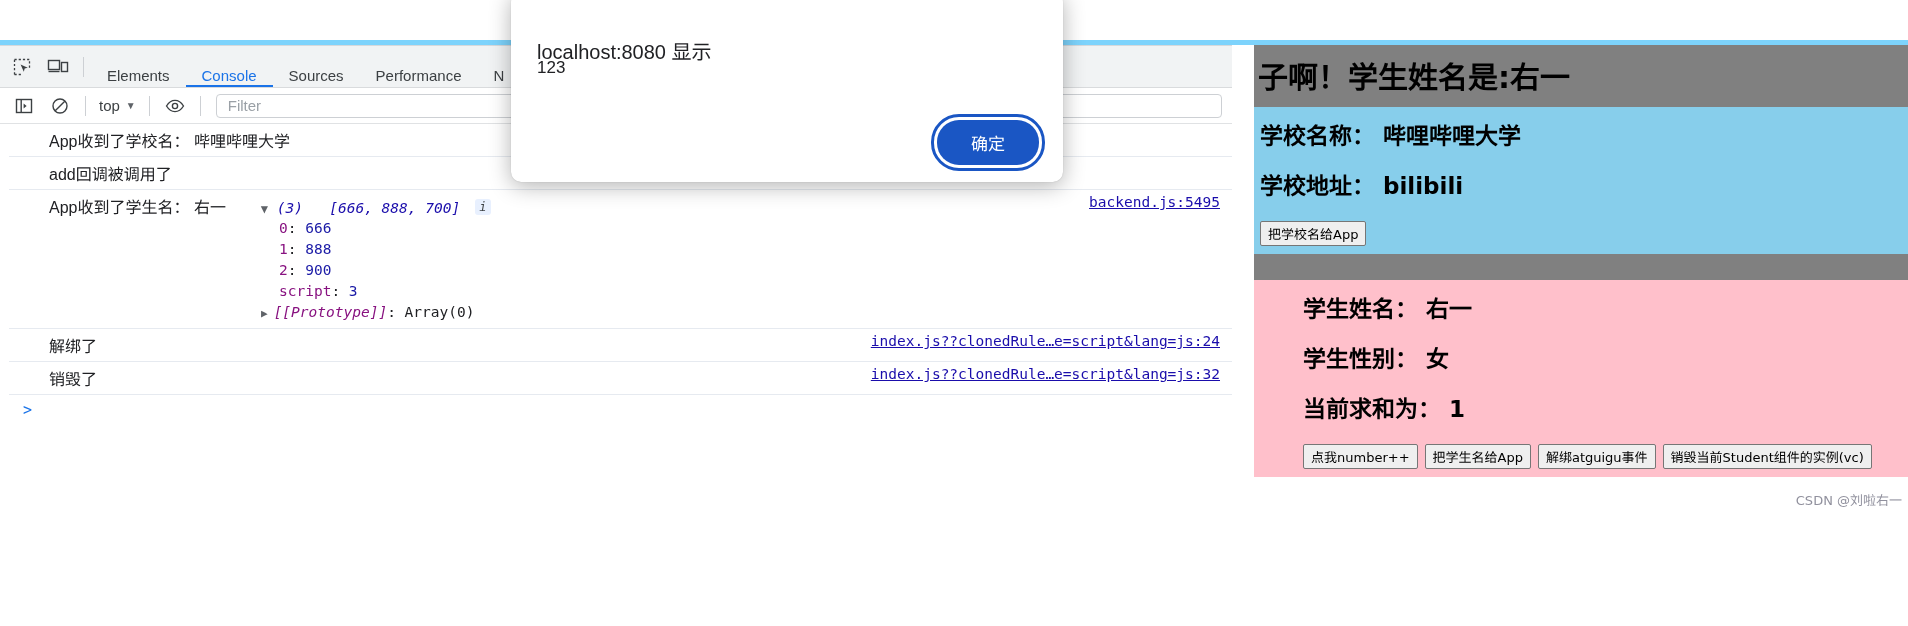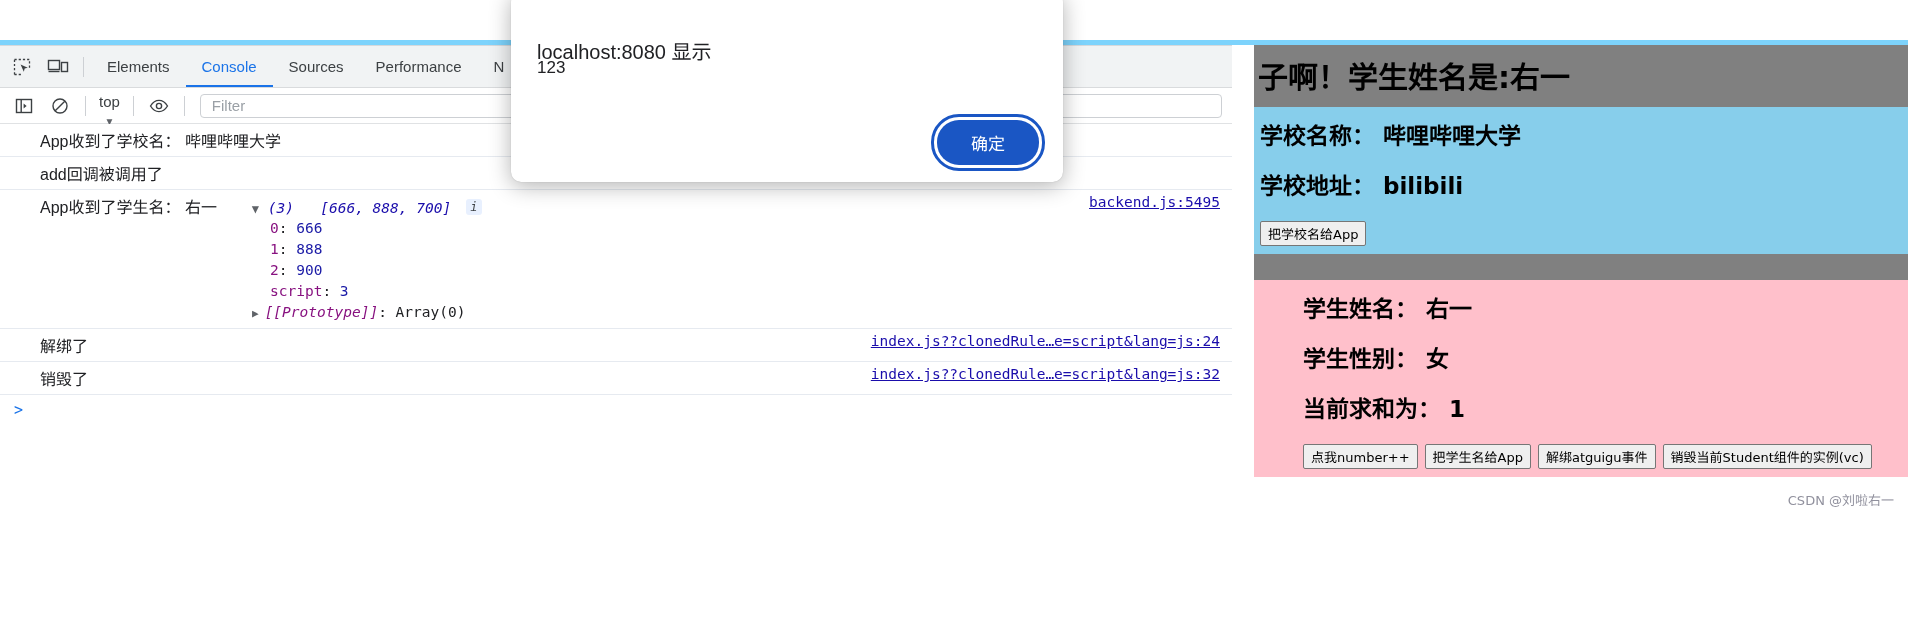--- a/index.html
+++ b/index.html
@@ -42,54 +42,54 @@
     display: flex; align-items: center; padding-left: 4px;
     border-bottom: 1px solid #d9dbdd;
     box-sizing: border-box;
   }
   .dt-iconbtn {
     width: 36px; height: 32px; display:flex; align-items:center; justify-content:center;
     border-radius: 4px; cursor: pointer;
   }
   .vsep { width:1px; height:20px; background:#cdd0d4; margin:0 7px; }
   .dt-tab {
-    padding: 0 16px; height: 41px; line-height: 41px;
+    padding: 9px 16px; height: 41px; line-height: 41px;
     font-size: 15px; color: #3c4043; cursor: pointer;
     box-sizing: border-box; white-space: nowrap;
   }
   .dt-tab.active { color: #1a73e8; border-bottom: 2px solid #1a73e8; }
 
   .dt-toolbar {
     position: relative; height: 36px; background: #ffffff;
     display: flex; align-items: center; padding-left: 6px;
     border-bottom: 1px solid #e0e2e4;
     box-sizing: border-box;
   }
   .ctx-select {
     display:flex; align-items:center; gap:6px; font-size: 15px; color:#3c4043;
-    padding: 0 6px; height: 26px; border-radius: 4px; cursor:pointer;flex-direction:column;
+    padding: 0 6px; height: 26px; border-radius: 4px; cursor:pointer;
   }
   .caret { font-size: 10px; color:#5f6368; }
   .filter-box {
     flex: 1; margin-left: 8px; margin-right: 10px;
     height: 24px; border: 1px solid #cdd0d4; border-radius: 4px;
     display: flex; align-items: center; padding: 0 9px;
     background: #fff; box-sizing: border-box;
   }
   .filter-box input {
     border: none; outline: none; width: 100%;
     font-size: 15px; color: #3c4043; background: transparent;
     font-family: inherit;
   }
   .filter-box input::placeholder { color:#9aa0a6; }
 
   
   .console-area {
     position:absolute; left:0; top:78px; right:0; bottom:0;
-    overflow: hidden; background:#fff;
+    overflow: hidden; background:#fff;padding-left:9px;
   }
   .c-row {
     position: relative;
     border-bottom: 1px solid #e6eaf0;
     padding: 4px 8px 4px 40px;
     min-height: 22px;
     font-family: "DejaVu Sans Mono", "Liberation Mono", monospace;
     font-size: 14.5px;
     color: #202124;
     box-sizing: border-box;
@@ -150,21 +150,21 @@
   .sec h2:last-of-type { margin-bottom: 12px; }
   .gap-gray { height: 26px; }
   .btn-plain {
     font-family: "DejaVu Sans","Liberation Sans",sans-serif;
     font-size: 13px; color:#000;
     background: #efefef; border: 1px solid #767676; border-radius: 2px;
     padding: 2px 7px; cursor: pointer;
   }
   .btn-row { display:flex; gap: 7px; padding: 0 6px 8px 6px; flex-wrap: nowrap; }
   .watermark {
-    position:absolute; right: 14px; bottom: 4px;
+    position:absolute; right: 6px; bottom: 4px;
     font-size: 13px; color:#7d7d8c; opacity:.85;
     font-family: "DejaVu Sans","Liberation Sans",sans-serif;
     white-space: nowrap;
     text-align: center;
   }
 
   
   .alert-modal {
     position:absolute; left: 511px; top: -8px; width: 552px; height: 190px;
     background:#ffffff; border-radius: 10px;

